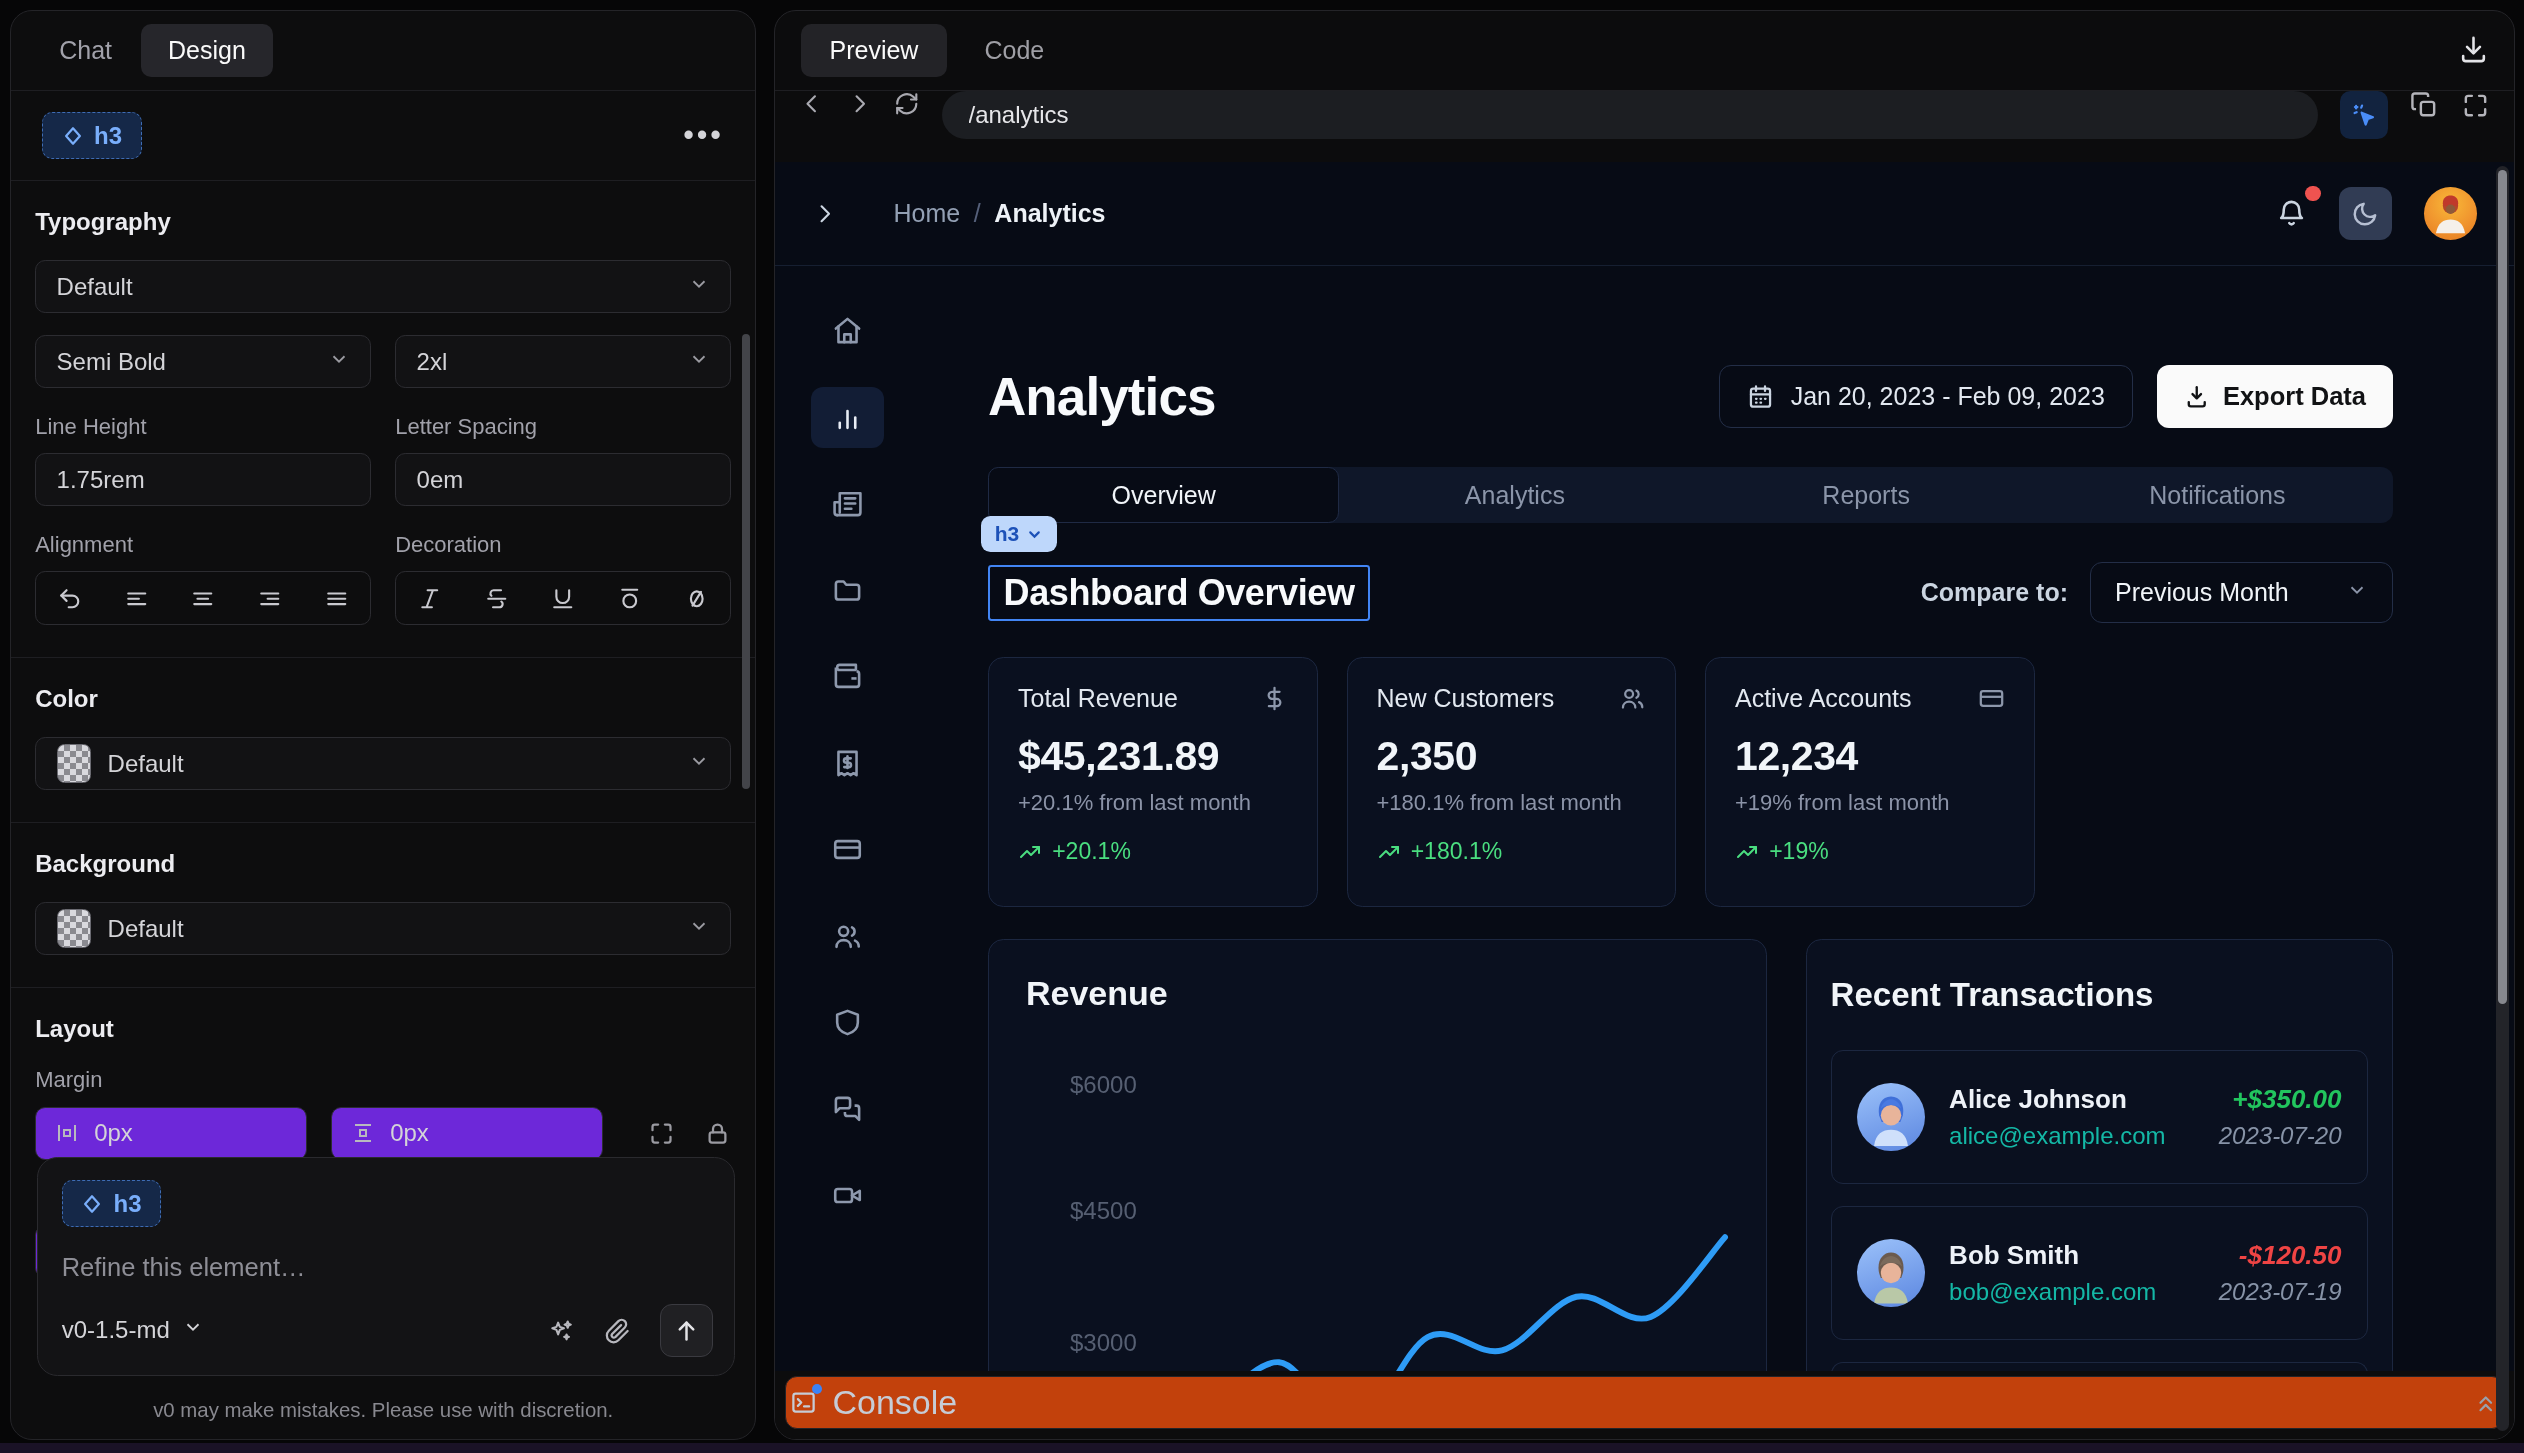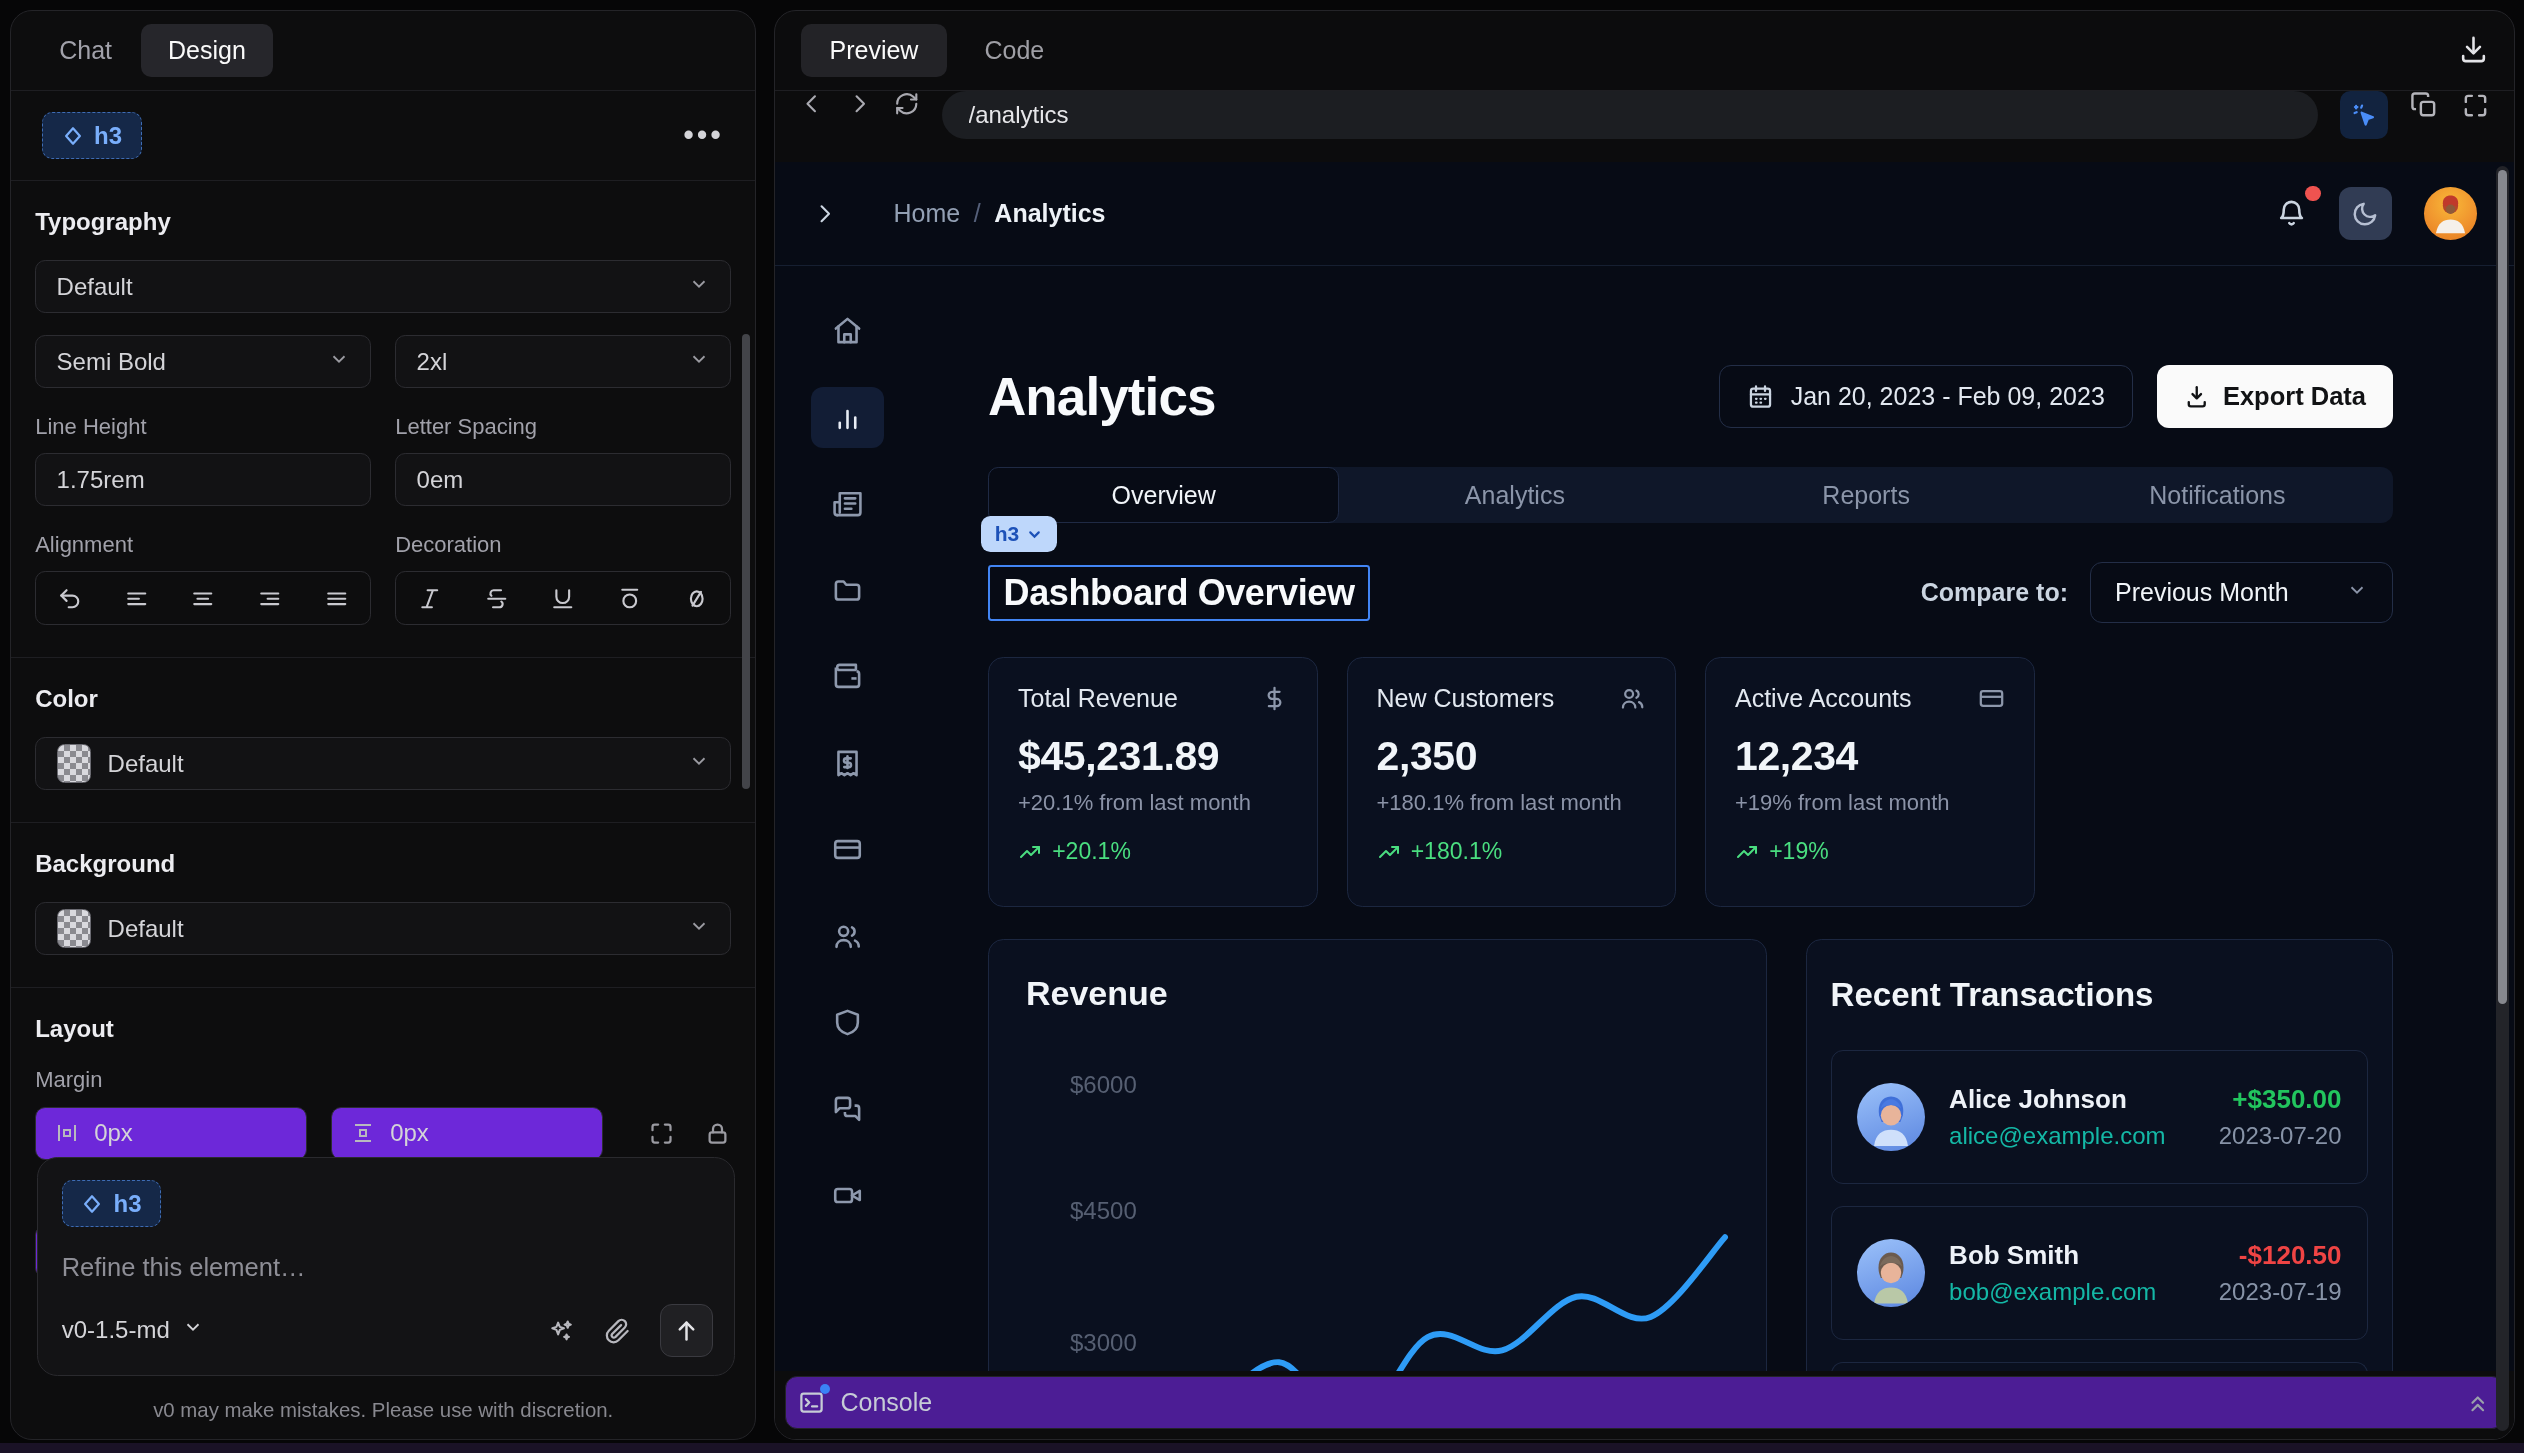--- a/index.html
+++ b/index.html
@@ -148,30 +148,30 @@
   .tx-card { padding:29px 24px; }
   .tx-title { color:#f1f5f9; font-size:33px; font-weight:700; margin-top:6.8px; margin-bottom:36px; }
   .tx-row { display:flex; align-items:center; gap:24px; border:1.7px solid #1c2740; border-radius:12px;
     padding:0 25.5px; height:134px; margin-bottom:22px; }
   .tx-avatar { width:68px; height:68px; border-radius:50%; background:linear-gradient(160deg,#9cc2fa 0%,#5b86e0 100%);
     position:relative; overflow:hidden; flex:0 0 auto; }
   .tx-avatar svg { position:absolute; inset:0; width:100%; height:100%; }
   .tx-info { display:flex; flex-direction:column; gap:6.8px; }
   .tx-name { color:#eef2f8; font-size:26px; font-weight:600; }
   .tx-email { color:#14b8a6; font-size:24px; }
-  .tx-right { margin-left:auto; display:flex; flex-direction:column; align-items:flex-end; gap:6.8px; }
+  .tx-right { margin-left:auto; display:flex; flex-direction:column; align-items:flex-end; gap:6.8px;font-style:italic; }
   .tx-amount { font-size:26px; font-weight:700; }
   .tx-amount.pos { color:#22c55e; }
   .tx-amount.neg { color:#ef4444; }
   .tx-date { color:#8793a7; font-size:24px; }
   .tx-row.partial { height:34px; margin-bottom:0; border-bottom:none; border-radius:12px 12px 0 0; }
 
   .console-row { flex:0 0 68px; padding:5.1px 10.2px 10.2px 10.2px; background:#0c0c0d; }
-  .console-bar { height:100%; background:#4c1d95; border:1.7px solid #232328; border-radius:12px;
-    display:flex; align-items:center; padding:0 12px; color:#c6ccd6; font-size:25px; }
+  .console-bar { height:100%; background:#c2410c; border:1.7px solid #232328; border-radius:12px;
+    display:flex; align-items:center; padding:0 4px; color:#c6ccd6; font-size:34px; }
   .console-ic { position:relative; display:flex; margin-right:15.3px; color:#c6ccd6; }
   .console-ic svg { width:27px; height:27px; }
   .console-dot { position:absolute; top:-5.1px; right:-5.1px; width:10.2px; height:10.2px; border-radius:50%; background:#3b82f6; }
   .console-collapse { margin-left:auto; color:#9aa0ab; display:flex; cursor:pointer; }
   .console-collapse svg { width:25.5px; height:25.5px; }
 
   .rp-scrolltrack { position:absolute; right:5.1px; top:155px; bottom:8.5px; width:12.8px; background:#232429; border-radius:6.8px; z-index:6; }
   .rp-scrollthumb { position:absolute; left:1.7px; right:1.7px; top:3.4px; height:66%; background:#86888e; border-radius:6px; }
 </style>
 </head>

